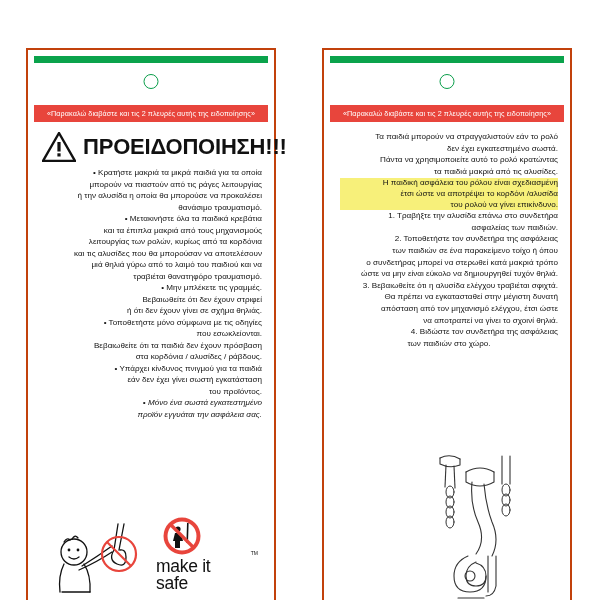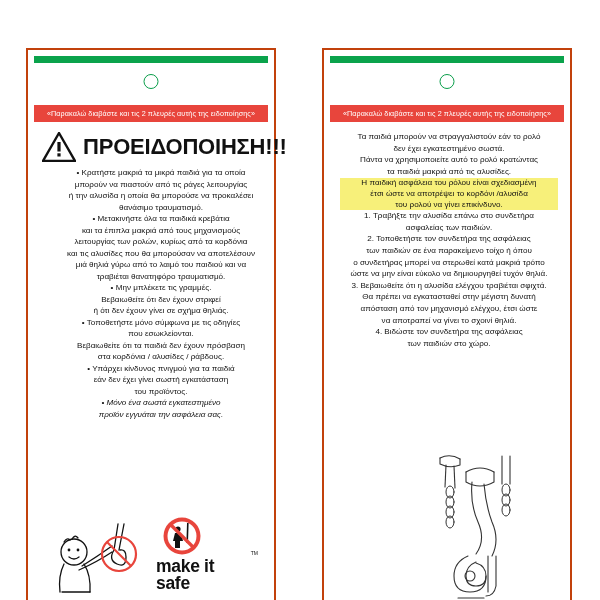--- a/index.html
+++ b/index.html
@@ -100,21 +100,21 @@
     top: 118px;
     width: 218px;
     font-size: 8.1px;
     line-height: 1.30;
     color: #111111;
   }
   .bullets p {
     margin: 0 0 1px 16px;
     text-indent: -5px;
     padding-left: 5px;
-    text-align: center;
+    text-align: right;
   }
   .bullets p.noind {
     text-indent: 0;
     padding-left: 0;
   }
   .bullets p.ital {
     font-style: italic;
   }
 
   
@@ -140,21 +140,21 @@
     top: 0;
     width: 40px;
     height: 40px;
   }
   .mis-text {
     position: absolute;
     left: 0;
     top: 42px;
     width: 104px;
     font-size: 17.5px;
-    font-weight: bold;
+    font-weight: normal;
     line-height: 0.96;
     color: #111111;
     letter-spacing: -0.3px;
   }
   .mis-tm {
     position: absolute;
     right: 2px;
     top: 34px;
     font-size: 5px;
     color: #111;
@@ -165,21 +165,21 @@
     position: absolute;
     left: 16px;
     top: 82px;
     width: 218px;
     font-size: 8.1px;
     line-height: 1.31;
     color: #111111;
   }
   .rbody p {
     margin: 0 0 1px 0;
-    text-align: center;
+    text-align: right;
   }
   .rbody p.num {
     text-indent: -9px;
     padding-left: 9px;
   }
   .rbody p.center {
     text-align: center;
   }
   .hl-block {
     background: #f7f07a;

